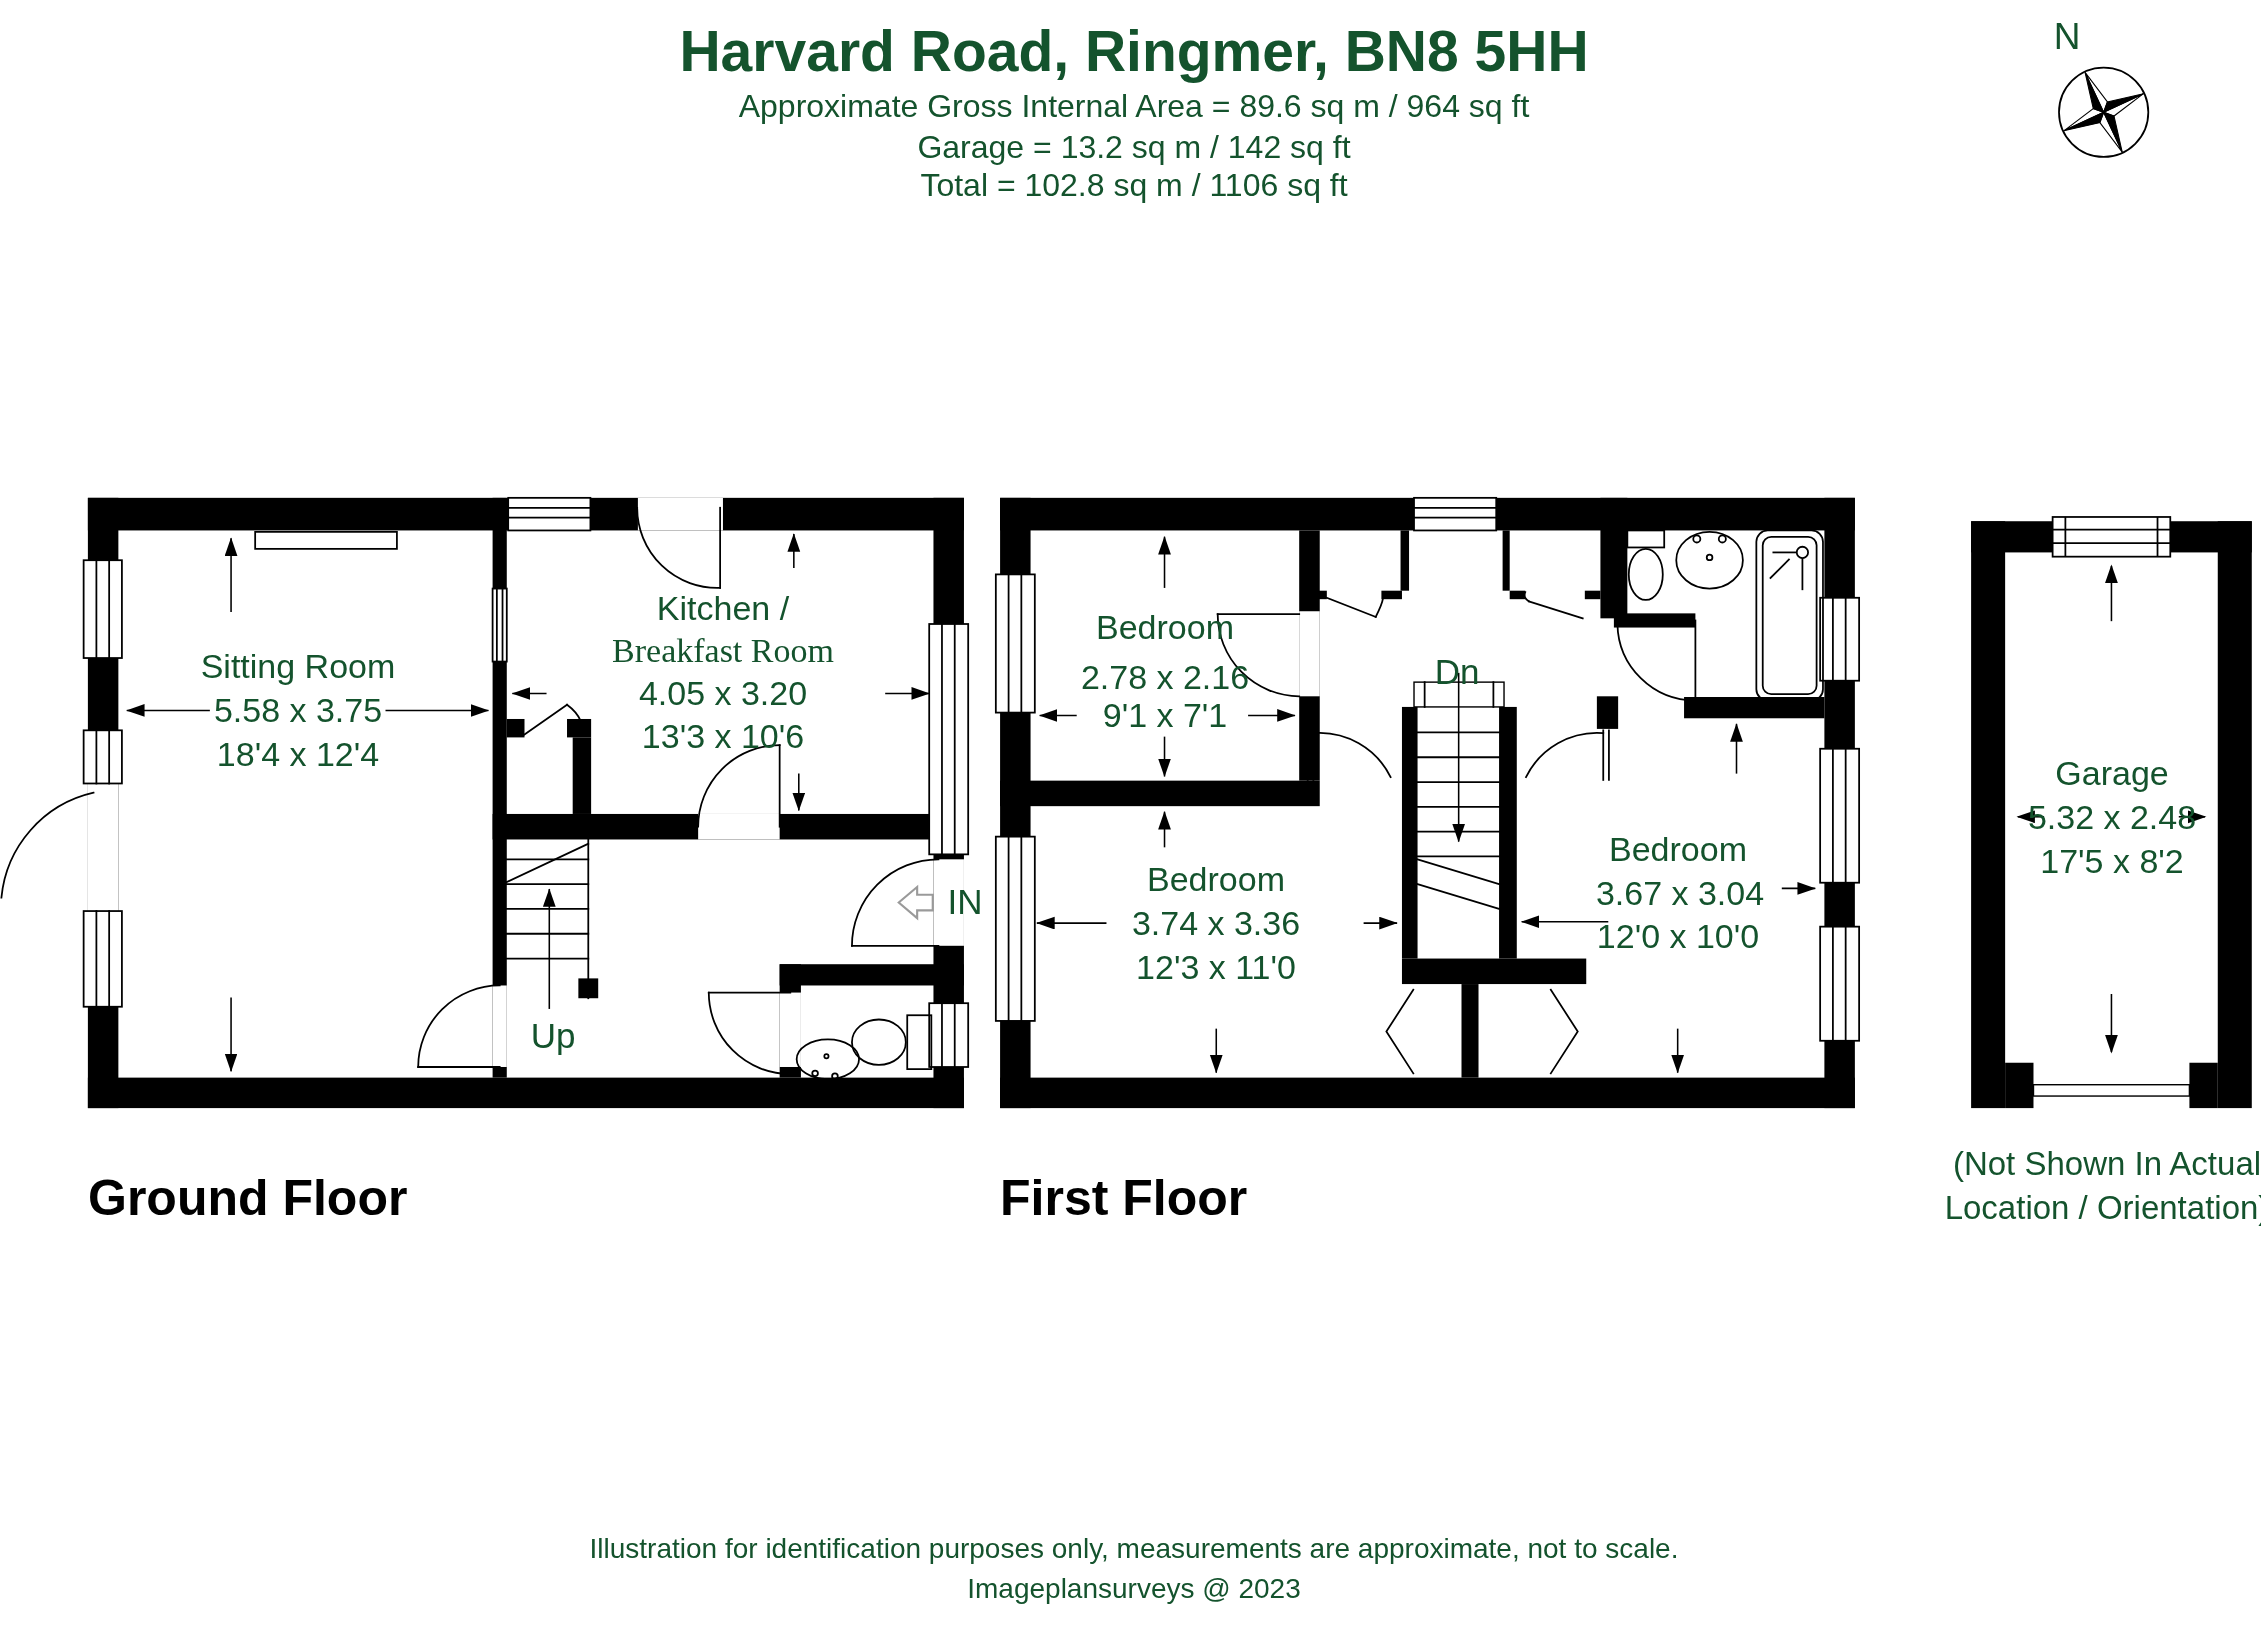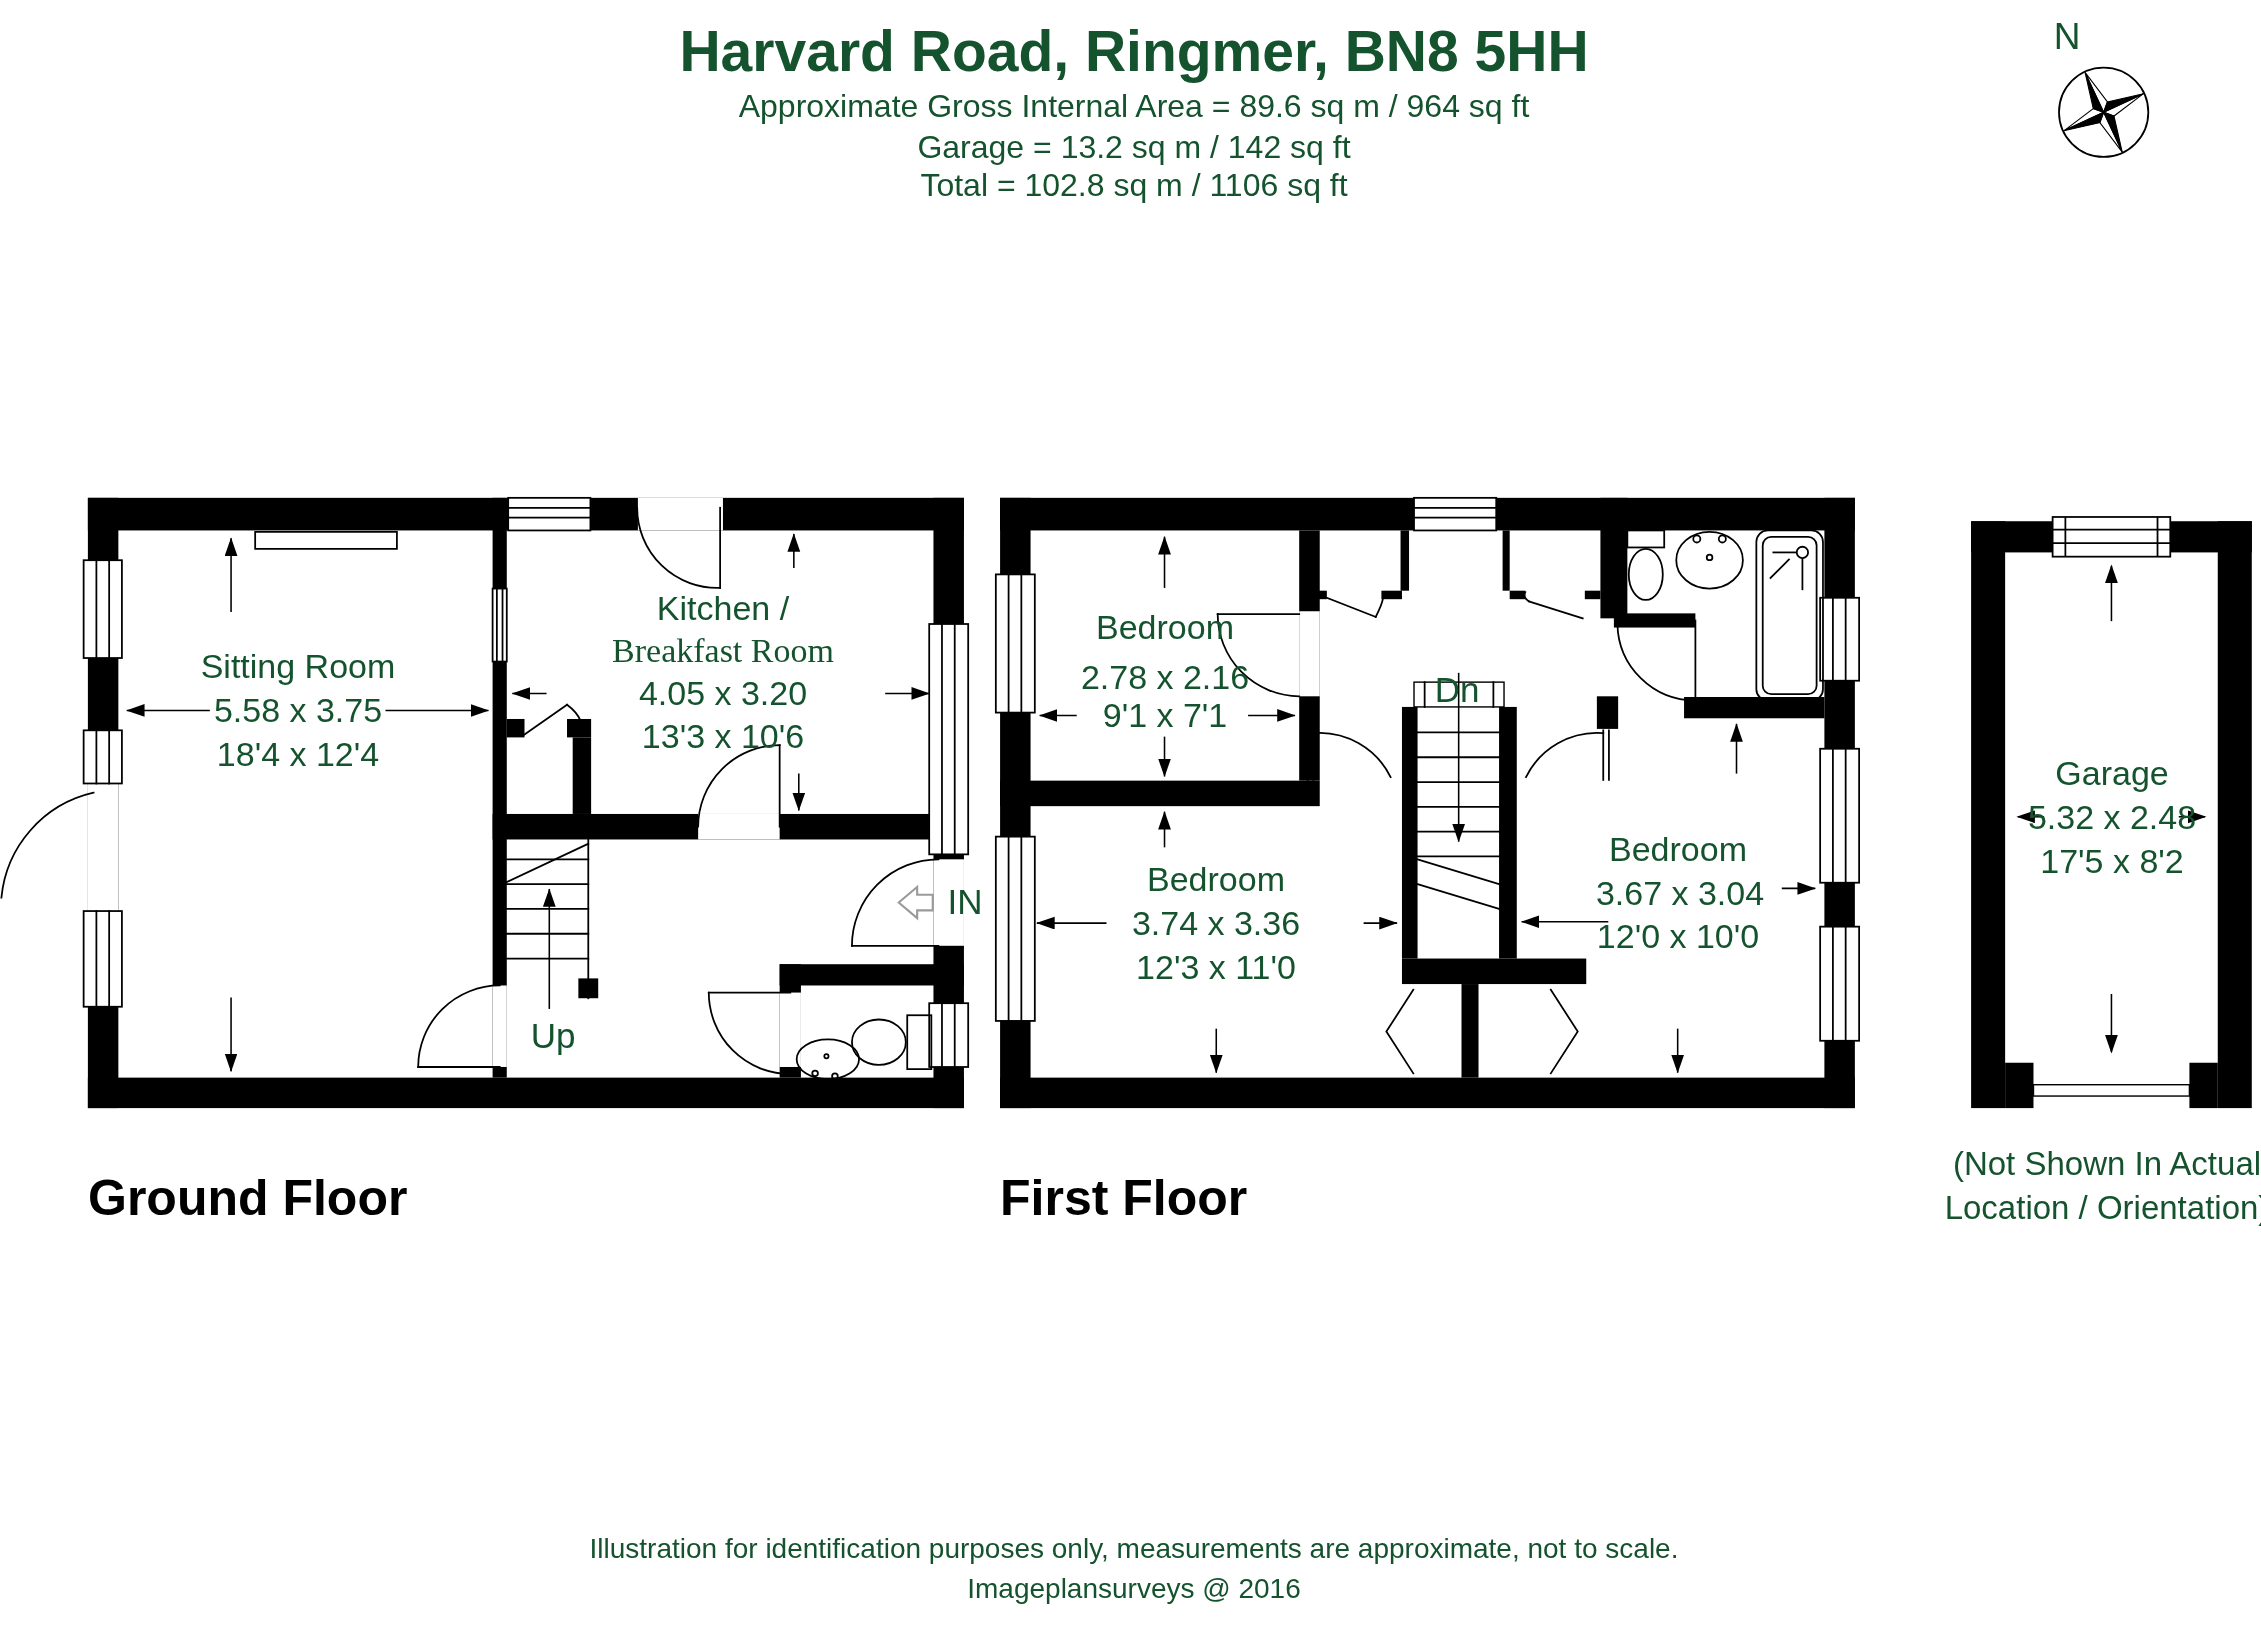--- a/index.html
+++ b/index.html
@@ -374,25 +374,25 @@
 <div class="lbl room" style="left:1165px;top:715px;">9'1 x 7'1</div>
 
 <div class="lbl room" style="left:1216px;top:879px;">Bedroom</div>
 <div class="lbl room" style="left:1216px;top:923px;">3.74 x 3.36</div>
 <div class="lbl room" style="left:1216px;top:967px;">12'3 x 11'0</div>
 
 <div class="lbl room" style="left:1678px;top:849px;">Bedroom</div>
 <div class="lbl room" style="left:1680px;top:893px;">3.67 x 3.04</div>
 <div class="lbl room" style="left:1678px;top:936px;">12'0 x 10'0</div>
 
-<div class="lbl small-lbl" style="left:1457px;top:690px;">Dn</div>
+<div class="lbl small-lbl" style="left:1457px;top:672px;">Dn</div>
 
 <div class="lbl room" style="left:2112px;top:773px;">Garage</div>
 <div class="lbl room" style="left:2112px;top:817px;">5.32 x 2.48</div>
 <div class="lbl room" style="left:2112px;top:861px;">17'5 x 8'2</div>
 <div class="lbl note" style="left:2107px;top:1164px;">(Not Shown In Actual</div>
 <div class="lbl note" style="left:2107px;top:1208px;">Location / Orientation)</div>
 
 <div class="lbl footer" style="left:1134px;top:1549px;">Illustration for identification purposes only, measurements are approximate, not to scale.</div>
-<div class="lbl footer" style="left:1134px;top:1589px;">Imageplansurveys @ 2016</div>
+<div class="lbl footer" style="left:1134px;top:1589px;">Imageplansurveys @ 2023</div>
 
 </div>
 
 
 </body></html>

